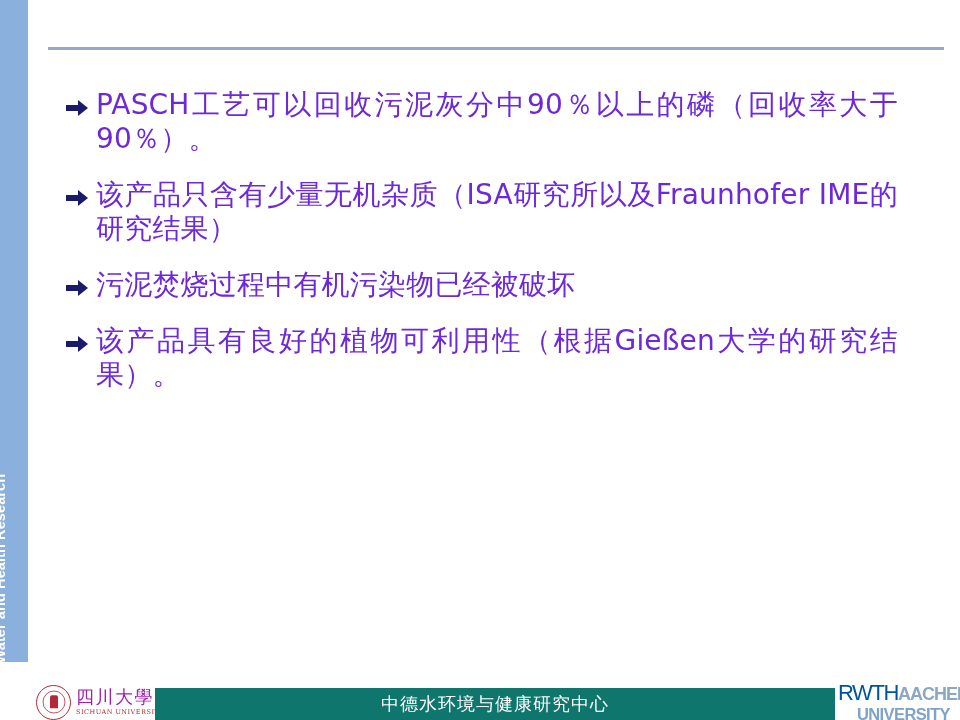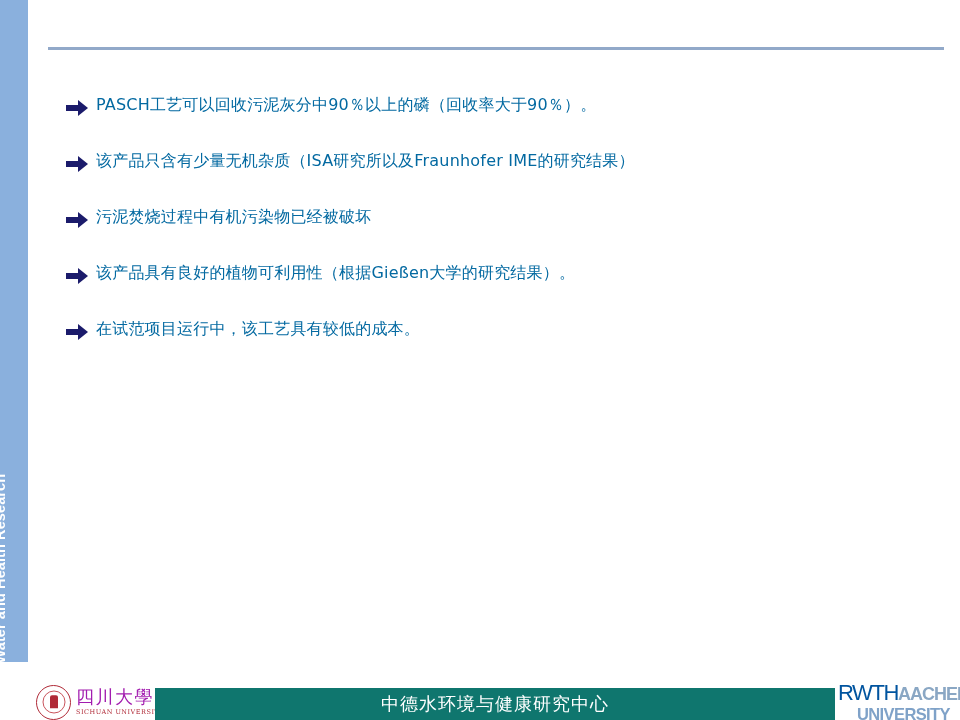--- a/index.html
+++ b/index.html
@@ -89,22 +89,22 @@
     font-size: 21px;
     line-height: 34px;
     text-align: left;
     padding-left: 4px;
     box-sizing: border-box;
   }
   .bullet-marker svg { display: block; margin-top: 12px; }
 
   .bullet-text {
     flex: 1 1 auto;
-    color: #0369a1;
-    font-size: 16px;
+    color: #6d28d9;
+    font-size: 28px;
     line-height: 34px;
     font-family: "DejaVu Sans", "Liberation Sans", sans-serif;
     letter-spacing: 0.2px;
     text-align: justify;
     text-justify: inter-ideograph;
   }
 
   
   .footer {
     position: absolute;
@@ -273,28 +273,20 @@
   <div class="bullet-row">
     <span class="bullet-marker">
       <svg width="22" height="16" viewBox="0 0 22 16" aria-hidden="true">
         <path d="M0 5 H12 V0 L22 8 L12 16 V11 H0 Z" fill="#1b1b6b"></path>
       </svg>
     </span>
     <span class="bullet-text">该产品具有良好的植物可利用性（根据Gießen大学的研究结果）。</span>
   </div>
 
 
-  <div class="bullet-row">
-    <span class="bullet-marker">
-      <svg width="22" height="16" viewBox="0 0 22 16" aria-hidden="true">
-        <path d="M0 5 H12 V0 L22 8 L12 16 V11 H0 Z" fill="#1b1b6b"></path>
-      </svg>
-    </span>
-    <span class="bullet-text">在试范项目运行中，该工艺具有较低的成本。</span>
-  </div>
 
 </div>
 
 <div class="footer">
 
   <div class="scu-logo">
     <span class="scu-seal">
       <span class="scu-seal-glyph"></span>
     </span>
     <span class="scu-words">

